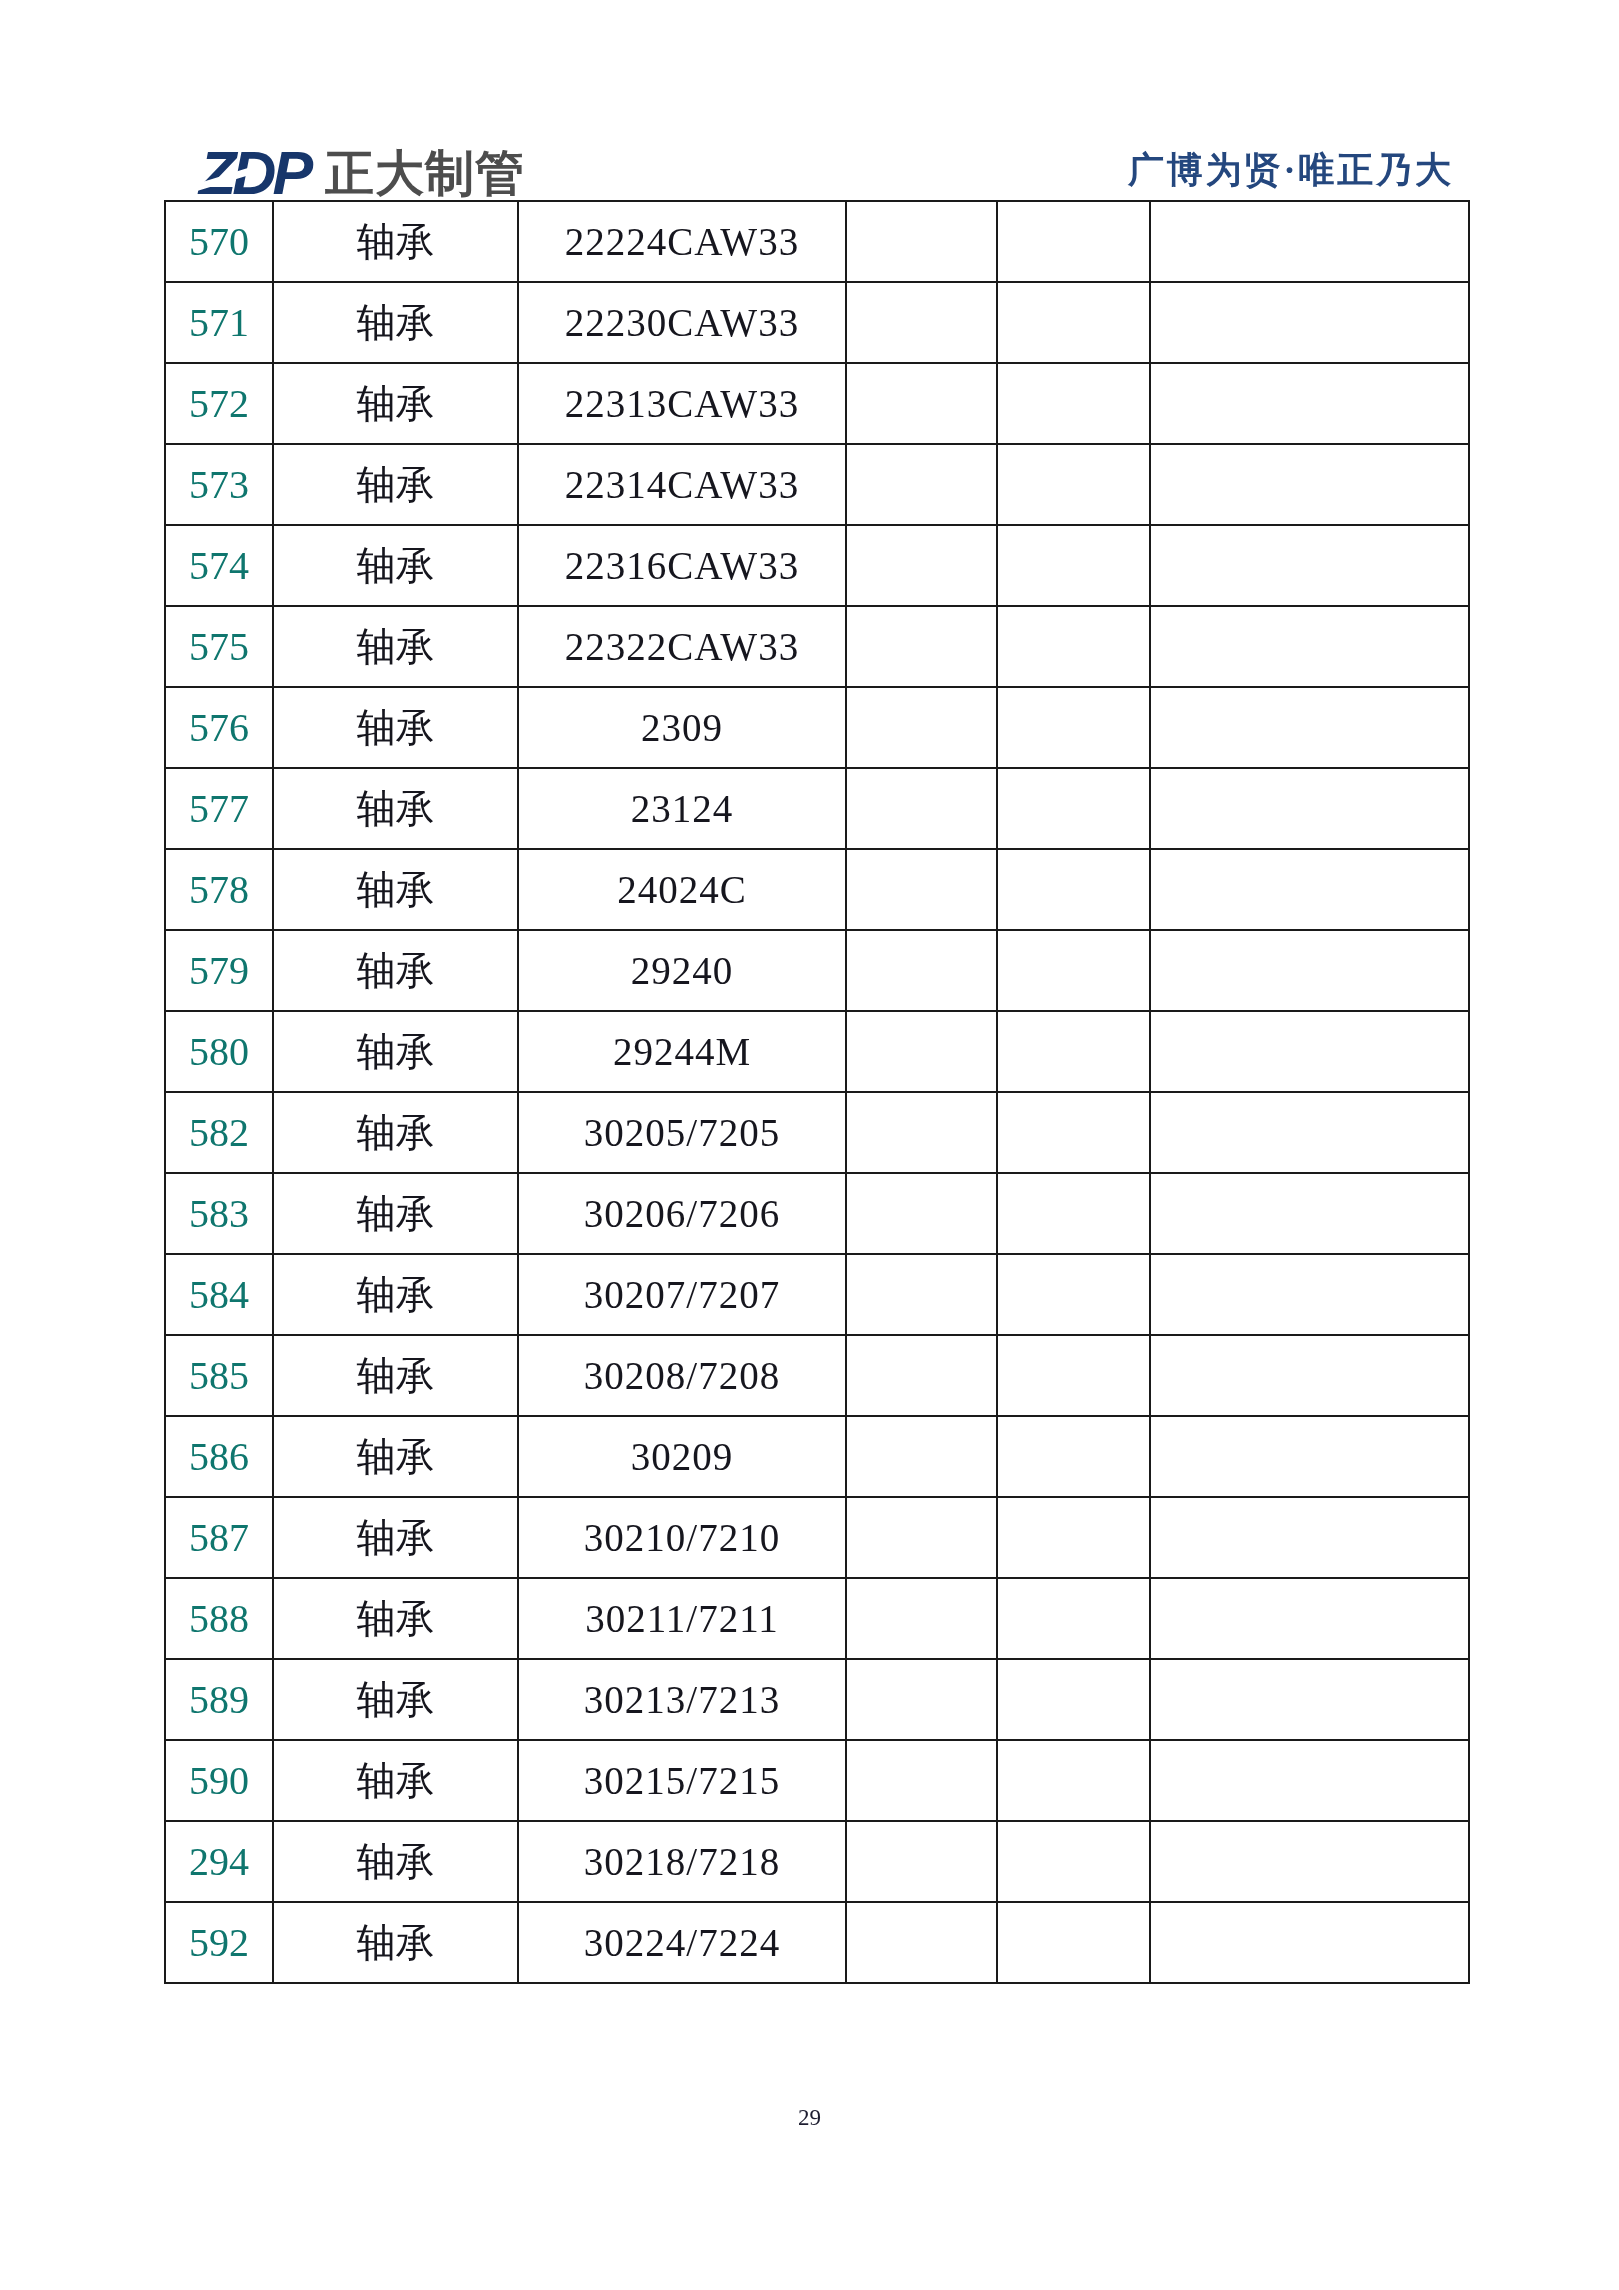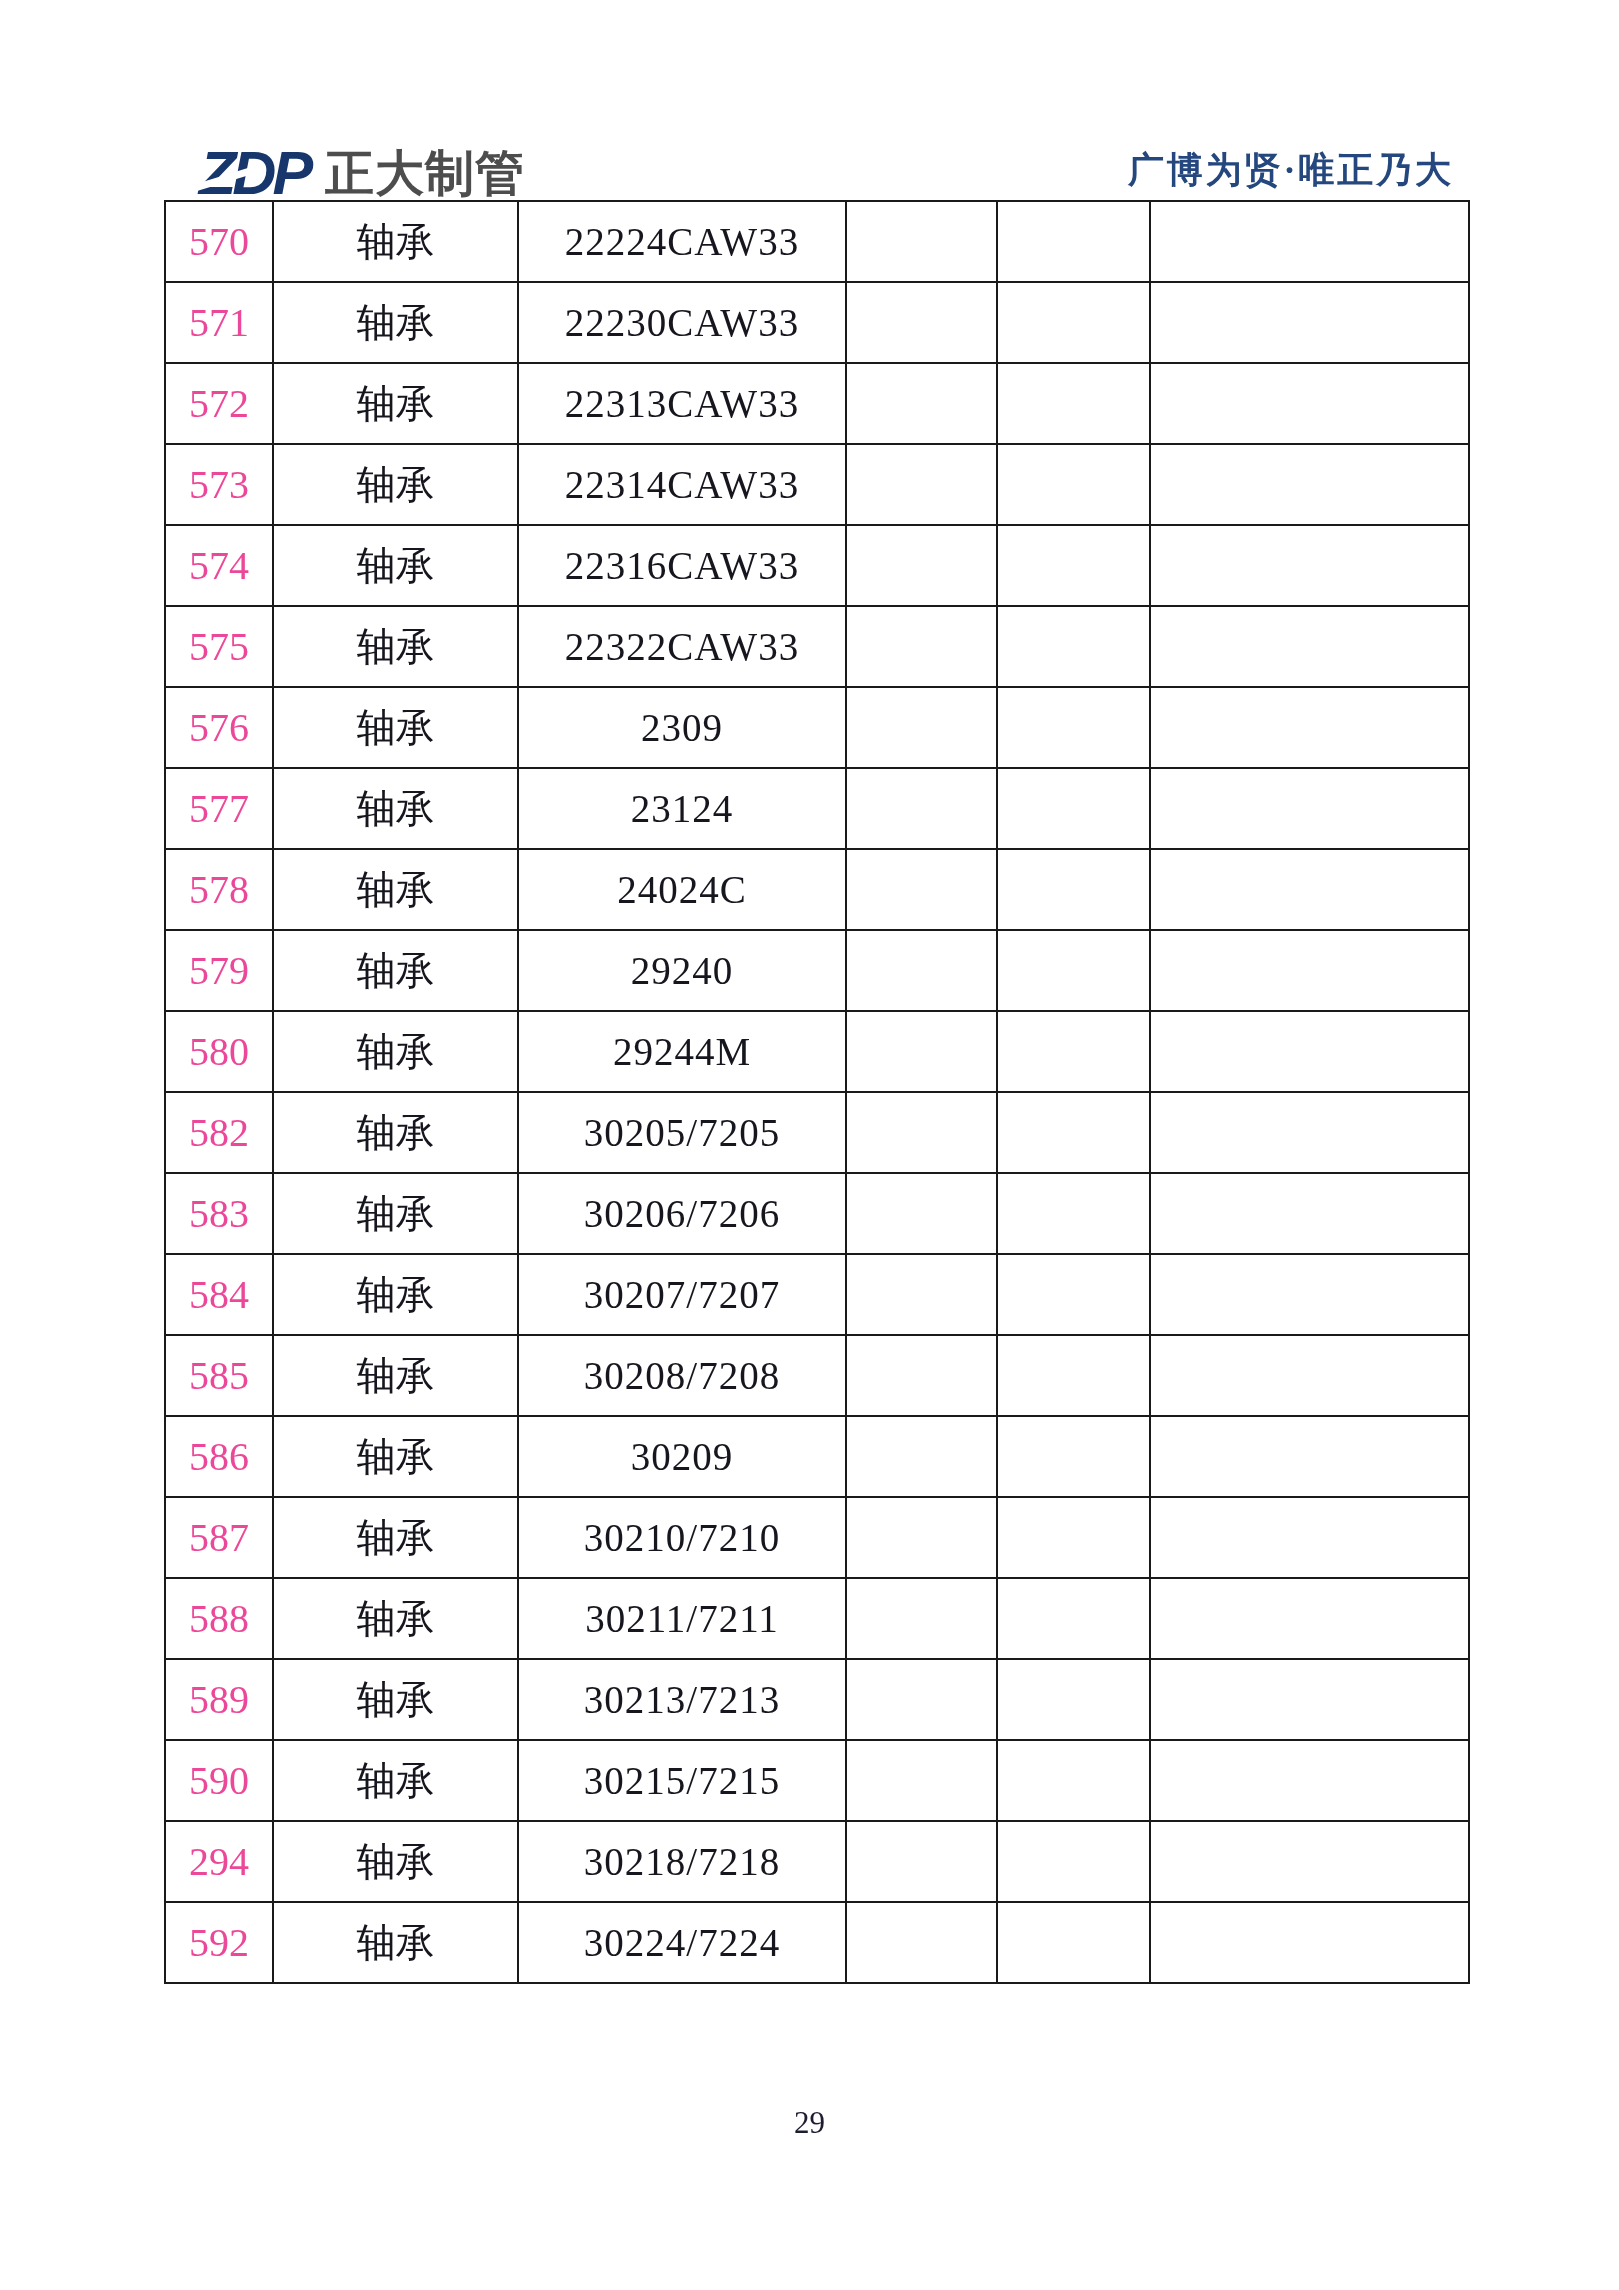--- a/index.html
+++ b/index.html
@@ -74,31 +74,31 @@
     border: 2px solid #1a1a1a;
     height: 79px;
     padding: 0;
     text-align: center;
     vertical-align: middle;
     font-size: 39px;
     color: #16161e;
     overflow: hidden;
     white-space: nowrap;
   }
-  table.parts td.cell-no { font-size: 40px; color: #ec4899; }
+  table.parts td.cell-no { font-size: 40px; color: #0f766e; }
   table.parts td.cell-model { letter-spacing: 1px; }
   
   .footer-page {
     position: absolute;
     top: 2105px;
     left: 0;
     width: 100%;
     text-align: center;
     font-family: "Liberation Serif", serif;
-    font-size: 31px;
+    font-size: 23px;
     color: #1d1d30;
   }
 </style>
 </head>
 <body>
 
 <div class="page">
 
   <div class="logo">
     <span class="logo-zdp">

